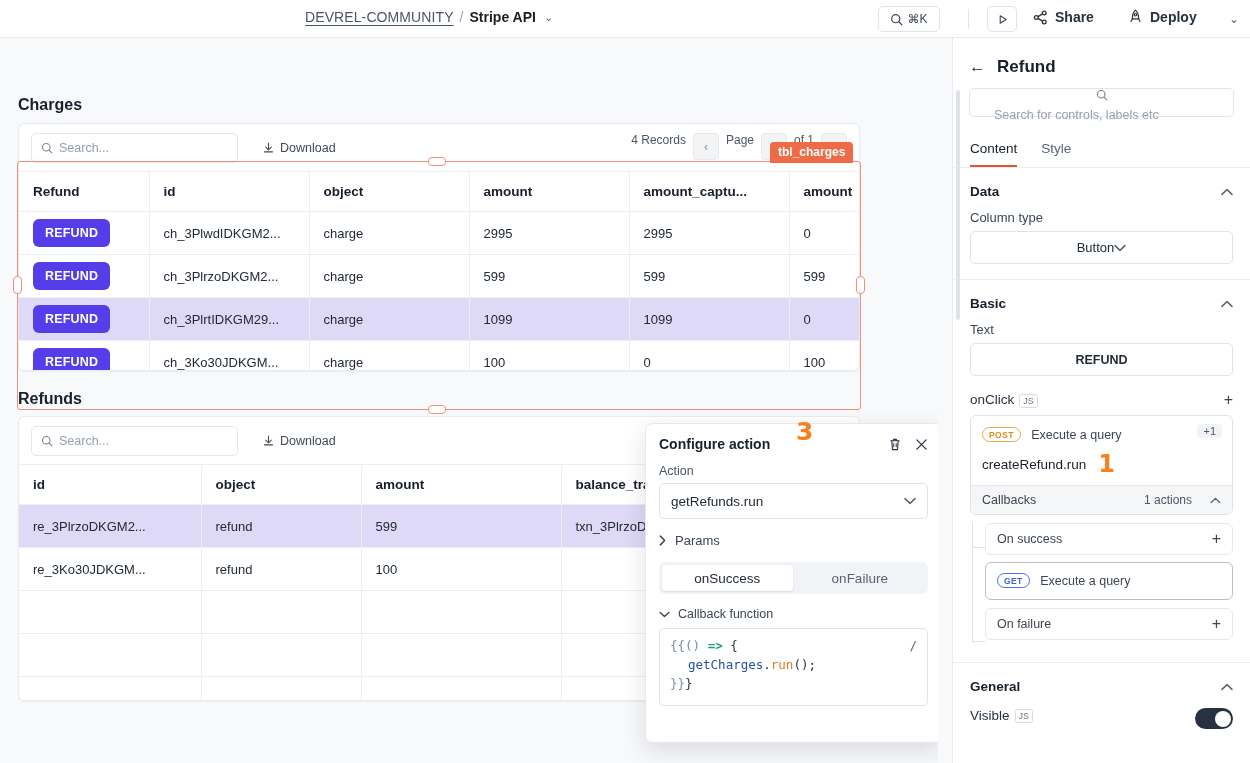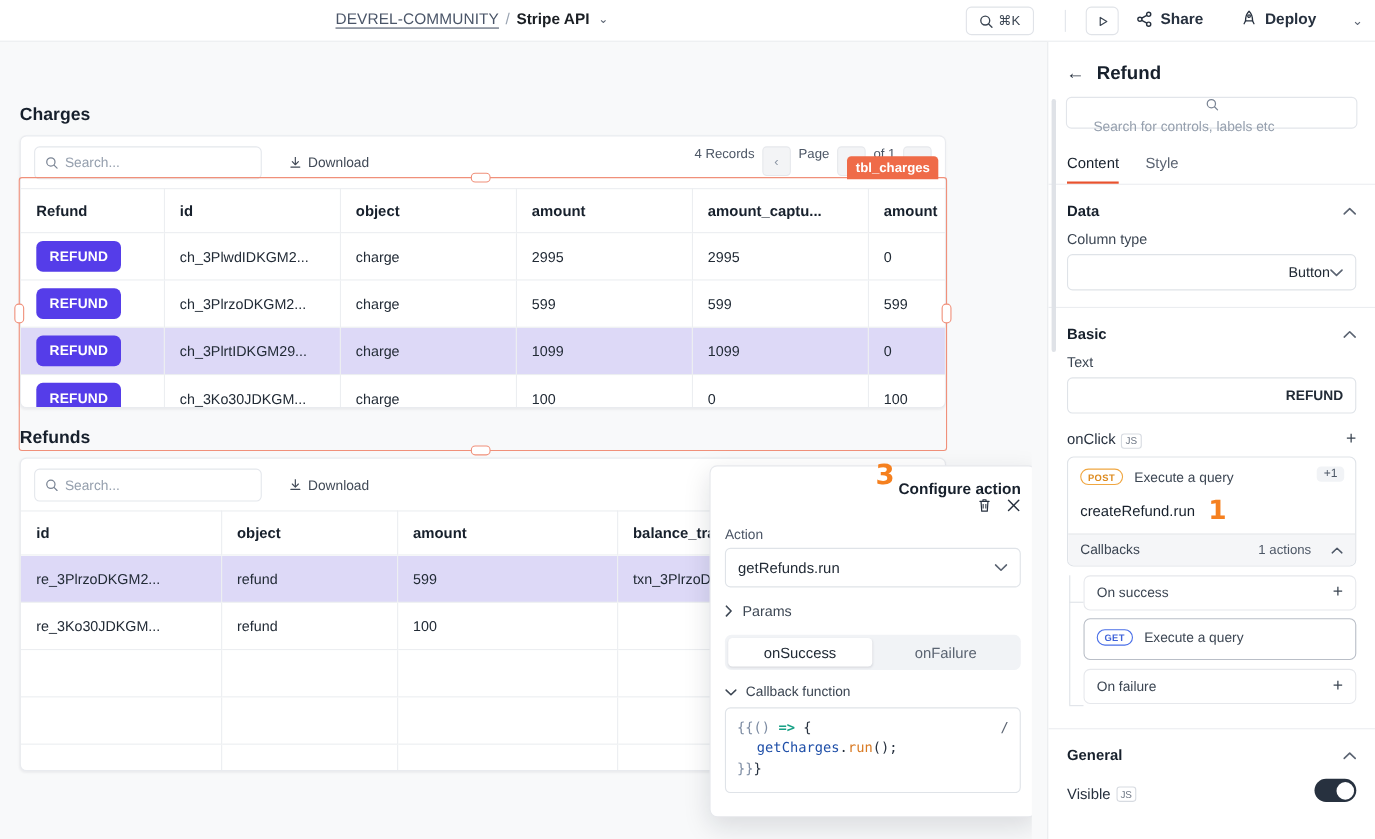--- a/index.html
+++ b/index.html
@@ -106,21 +106,21 @@
   .h-right  { left: 856px; top: 238px;  width: 9px;  height: 18px; }
 
   #refunds-title { position: absolute; left: 18px; top: 352px; }
 
   
   .popup {
     position: absolute; left: 645px; top: 385px; width: 297px; height: 320px;
     background: #fff; border: 1px solid #e6e8ec; border-radius: 7px;
     box-shadow: 0 8px 24px rgba(16,24,40,.13); padding: 12px 13px;
   }
-  .popup-head { display: flex; align-items: flex-end; justify-content: space-between; flex-direction: column; }
+  .popup-head { display: flex; align-items: center; justify-content: space-between; }
   .popup-title { font-size: 14px; font-weight: bold; color: #17202c; }
   .popup-actions { display: flex; align-items: center; gap: 13px; }
   .lbl { font-size: 12.5px; color: #4c5666; margin-top: 12px; margin-bottom: 5px; }
   .select-box {
     height: 36px; border: 1px solid #dfe3e8; border-radius: 5px; display: flex;
     align-items: center; justify-content: space-between; padding: 0 11px;
     font-size: 13.5px; color: #222b36; cursor: pointer; background: #fff;
   }
   .params-row { display: flex; align-items: center; gap: 9px; margin-top: 14px; font-size: 13px; color: #3c4653; cursor: pointer;}
   .seg {
@@ -167,21 +167,21 @@
   .rp-search input::placeholder { color: #96a0ae; }
   .rp-tabs { display: flex; gap: 24px; padding: 0 17px; margin-top: 24px; border-bottom: 1px solid #ebedf0; }
   .rp-tab { font-size: 13.5px; color: #5b6472; padding-bottom: 9px; cursor: pointer; }
   .rp-tab.active { color: #17202c; border-bottom: 2.5px solid #e8522e; }
   .sec-head { display: flex; align-items: center; justify-content: space-between; padding: 0 17px; margin-top: 16px; }
   .sec-title { font-size: 13.5px; font-weight: bold; color: #17202c; }
   .chev { color: #5b6472; font-size: 12px; cursor: pointer; }
   .fld-label { padding: 0 17px; margin-top: 11px; font-size: 13px; color: #3c4653; }
   .fld-box {
     margin: 6px 17px 0; height: 33px; border: 1px solid #dfe3e8; border-radius: 5px;
-    display: flex; align-items: center; justify-content: flex-end;
+    display: flex; align-items: center; justify-content: center;
     padding: 0 11px; font-size: 13px; color: #222b36; cursor: pointer;
   }
   .fld-box.text { font-weight: bold; font-size: 12.5px; cursor: text; }
   .sec-div { margin: 15px 0 0; height: 1px; background: #ebedf0; }
   .jsbadge {
     display: inline-block; border: 1px solid #d7dbe1; border-radius: 3px;
     font-size: 9px; color: #6b7482; padding: 0 3px; line-height: 12px;
     vertical-align: middle; margin-left: 5px; font-family: "Liberation Sans", sans-serif;
   }
   .onclick-row { display: flex; align-items: center; justify-content: space-between; padding: 0 17px; margin-top: 16px; }
@@ -212,21 +212,21 @@
   .sub-row {
     margin-top: 8px; border: 1px solid #e6e8ec; border-radius: 6px; height: 32px;
     display: flex; align-items: center; justify-content: space-between; padding: 0 11px;
     font-size: 12.5px; color: #3c4653; background:#fff; cursor: pointer;
   }
   .sub-card { margin-top: 7px; border: 1px solid #b9bec7; border-radius: 6px; padding: 8px 11px 10px; background:#fff; position: relative; }
   .toggle {
     width: 38px; height: 21px; border-radius: 11px; background: #27313f; position: relative; cursor: pointer;
   }
   .toggle::after { content: ""; position: absolute; right: 2.5px; top: 2.5px; width: 16px; height: 16px; border-radius: 50%; background: #fff; }
-  .gen-row { display: flex; align-items: flex-end; justify-content: space-between; padding: 0 17px; margin-top: 14px; }
+  .gen-row { display: flex; align-items: flex-start; justify-content: space-between; padding: 0 17px; margin-top: 14px; }
   .gen-lbl { font-size: 13.5px; color: #27313f; }
   svg { display: block; }
 </style>
 </head>
 <body>
 
 <div class="topbar">
   <div class="breadcrumb">
     <span class="bc-org">DEVREL-COMMUNITY</span>
     <span class="bc-sep">/</span>

